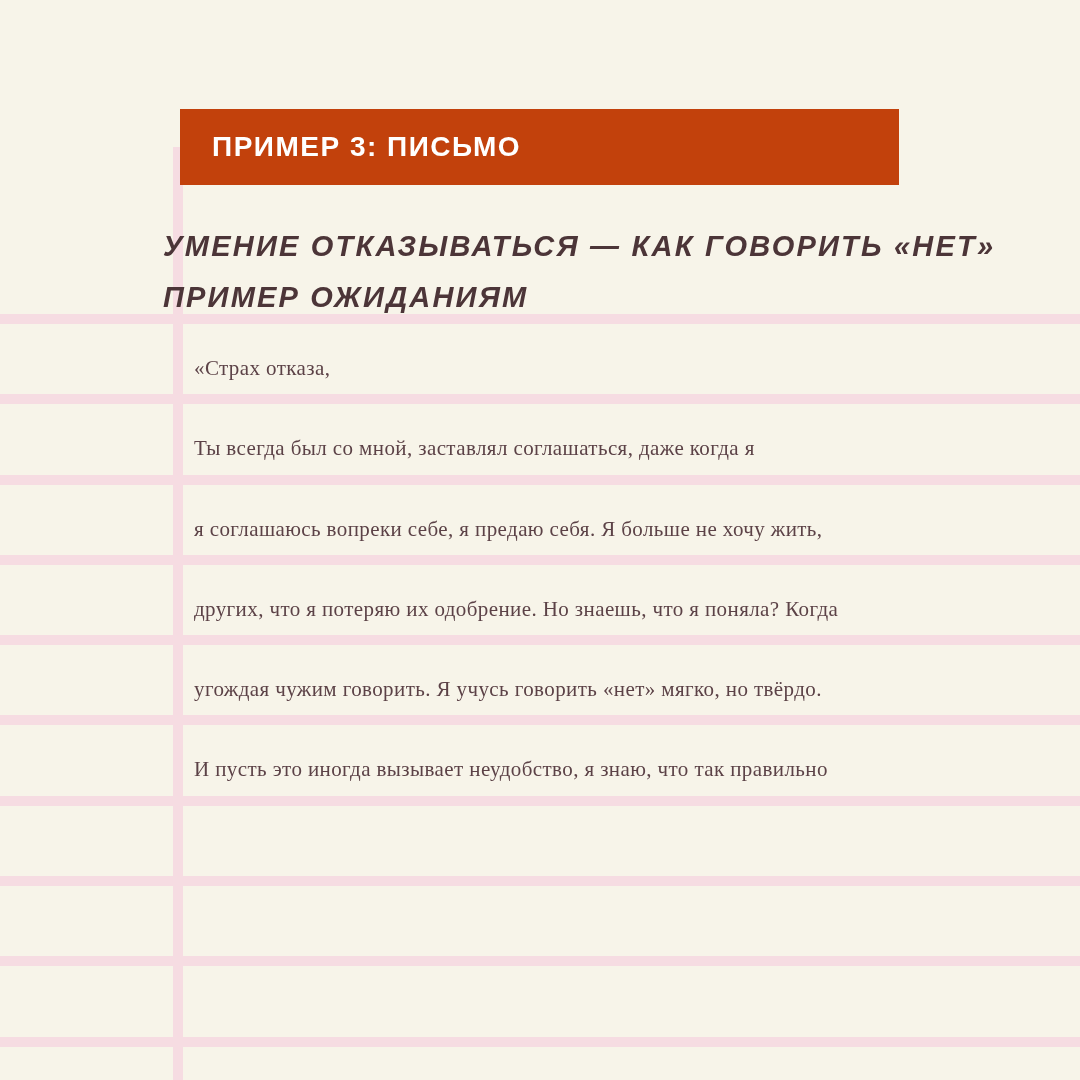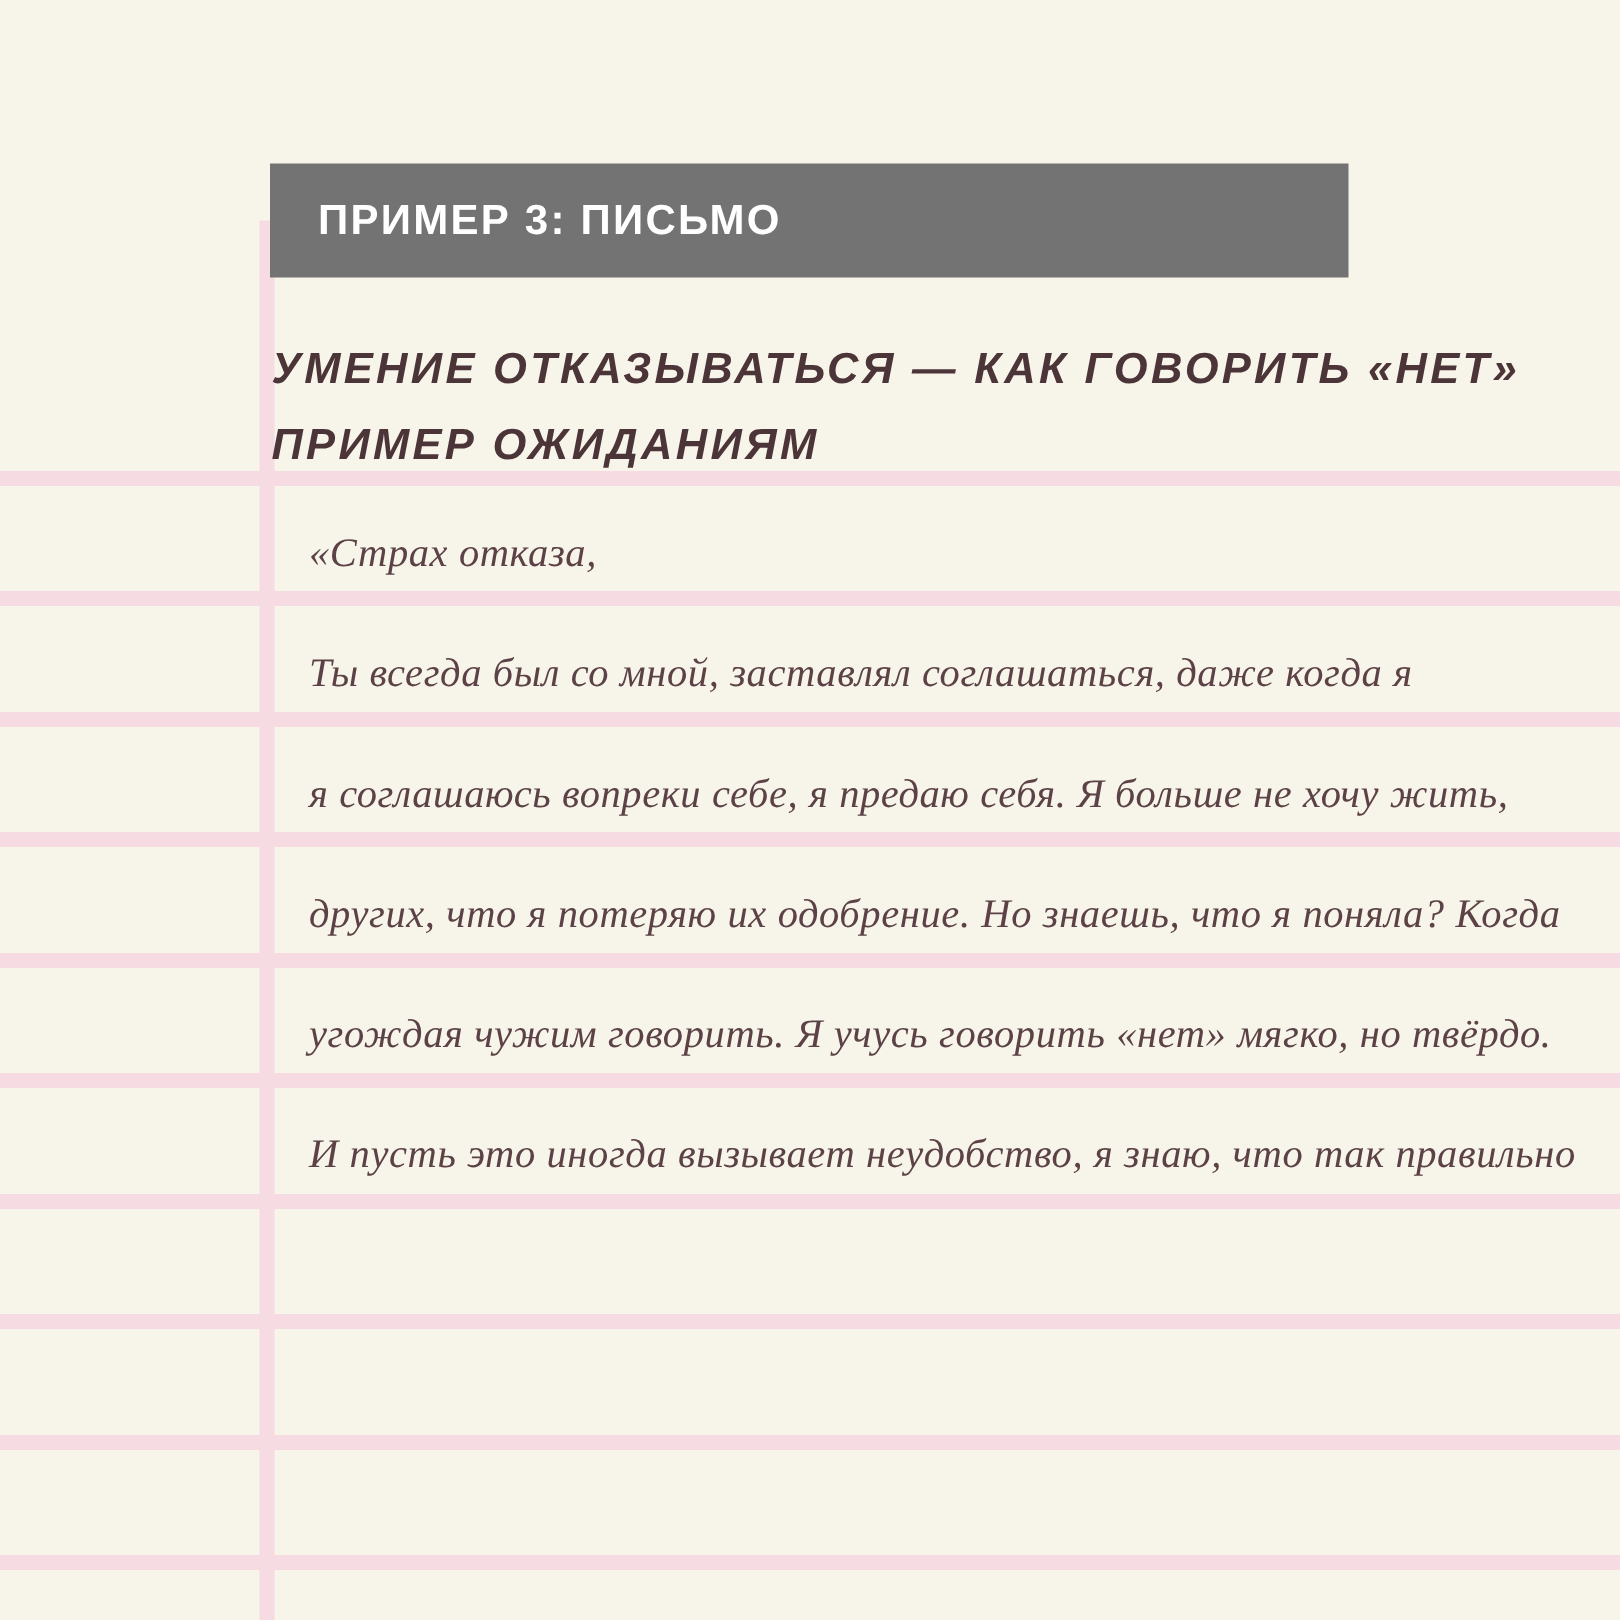--- a/index.html
+++ b/index.html
@@ -40,60 +40,59 @@
     bottom: 0;
     background: #f6dce2;
     z-index: 1;
   }
   .banner {
     position: absolute;
     left: 180px;
     top: 109px;
     width: 719px;
     height: 76px;
-    background: #737373;
+    background: #c2410c;
     z-index: 3;
     display: flex;
     align-items: center;
   }
   .banner-label {
     color: #ffffff;
     font-size: 28px;
     font-weight: bold;
     letter-spacing: 1.5px;
     padding-left: 32px;
     white-space: nowrap;
   }
   .title {
     position: absolute;
-    left: 181px;
+    left: 163px;
     top: 221px;
     width: 880px;
     z-index: 3;
     color: #4c3538;
     font-size: 29px;
     font-weight: bold;
     font-style: italic;
     letter-spacing: 2.2px;
     line-height: 51px;
   }
   .title-line {
     display: block;
     white-space: nowrap;
   }
   .letter {
     position: absolute;
-    left: 206px;
+    left: 194px;
     top: 351px;
     right: 0;
     z-index: 2;
     color: #5c4247;
     font-family: "Liberation Serif", "DejaVu Serif", serif;
-    font-style: italic;
-    font-size: 27px;
+    font-size: 21px;
     letter-spacing: 0.4px;
   }
   .letter-line {
     height: 80.3px;
     line-height: 34px;
     white-space: nowrap;
   }
 </style>
 </head>
 <body>

